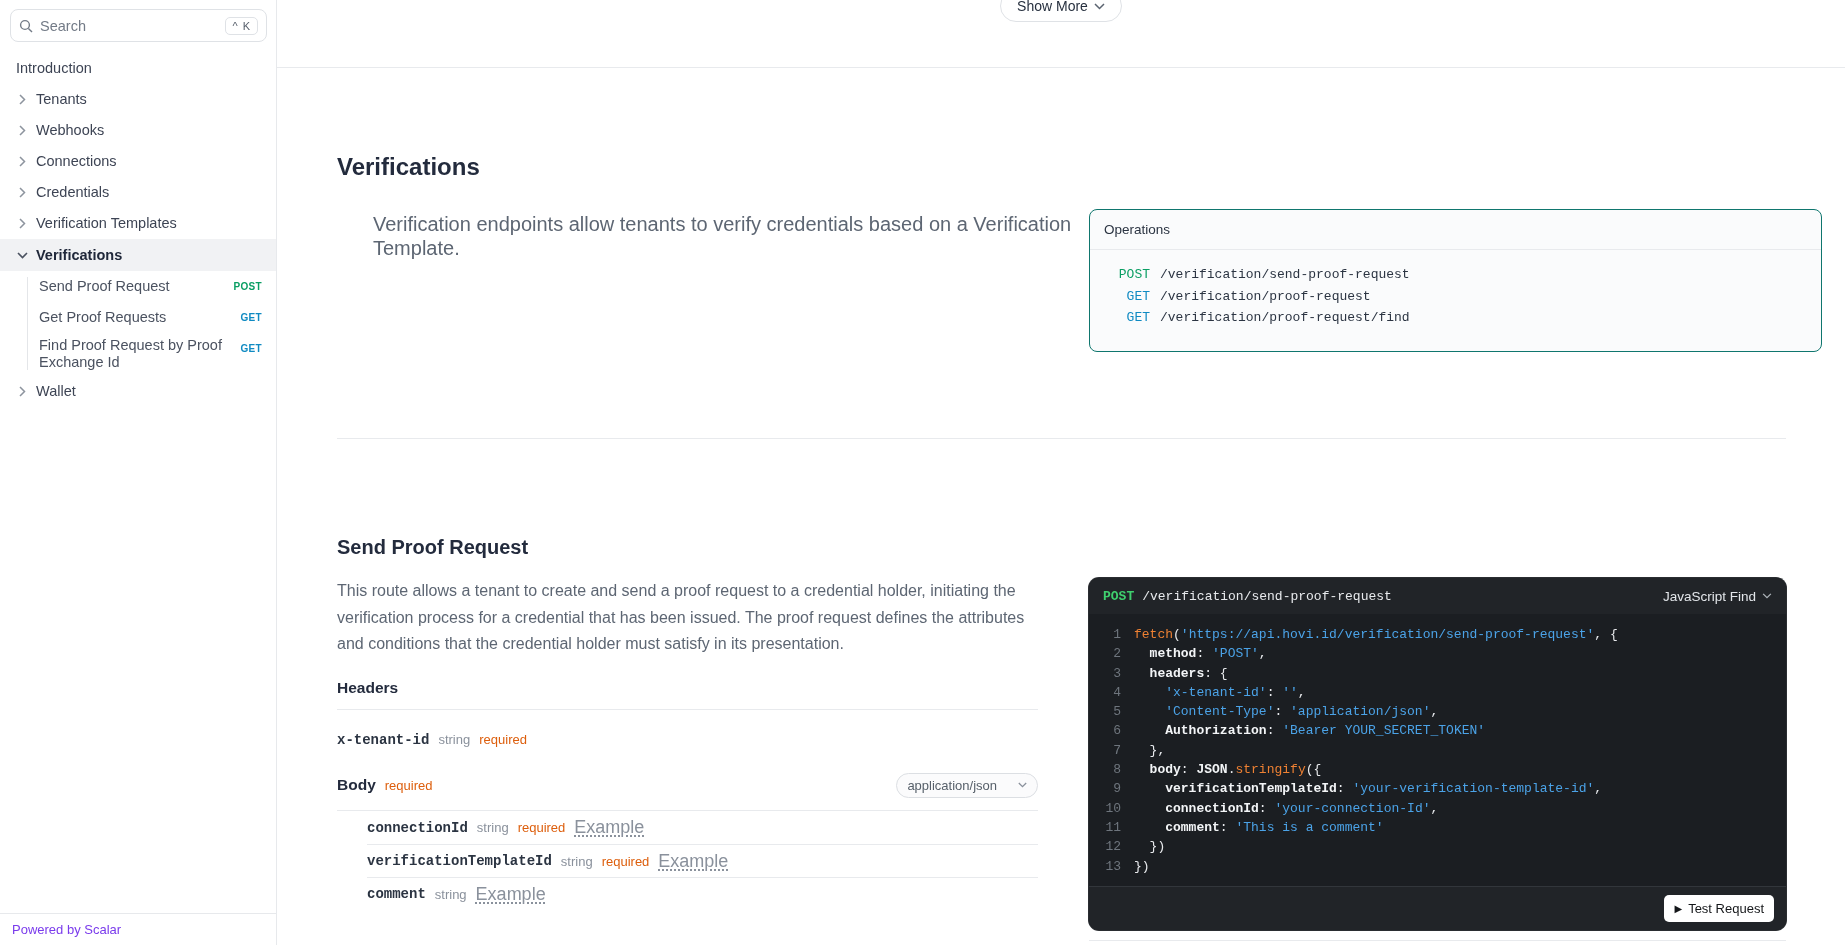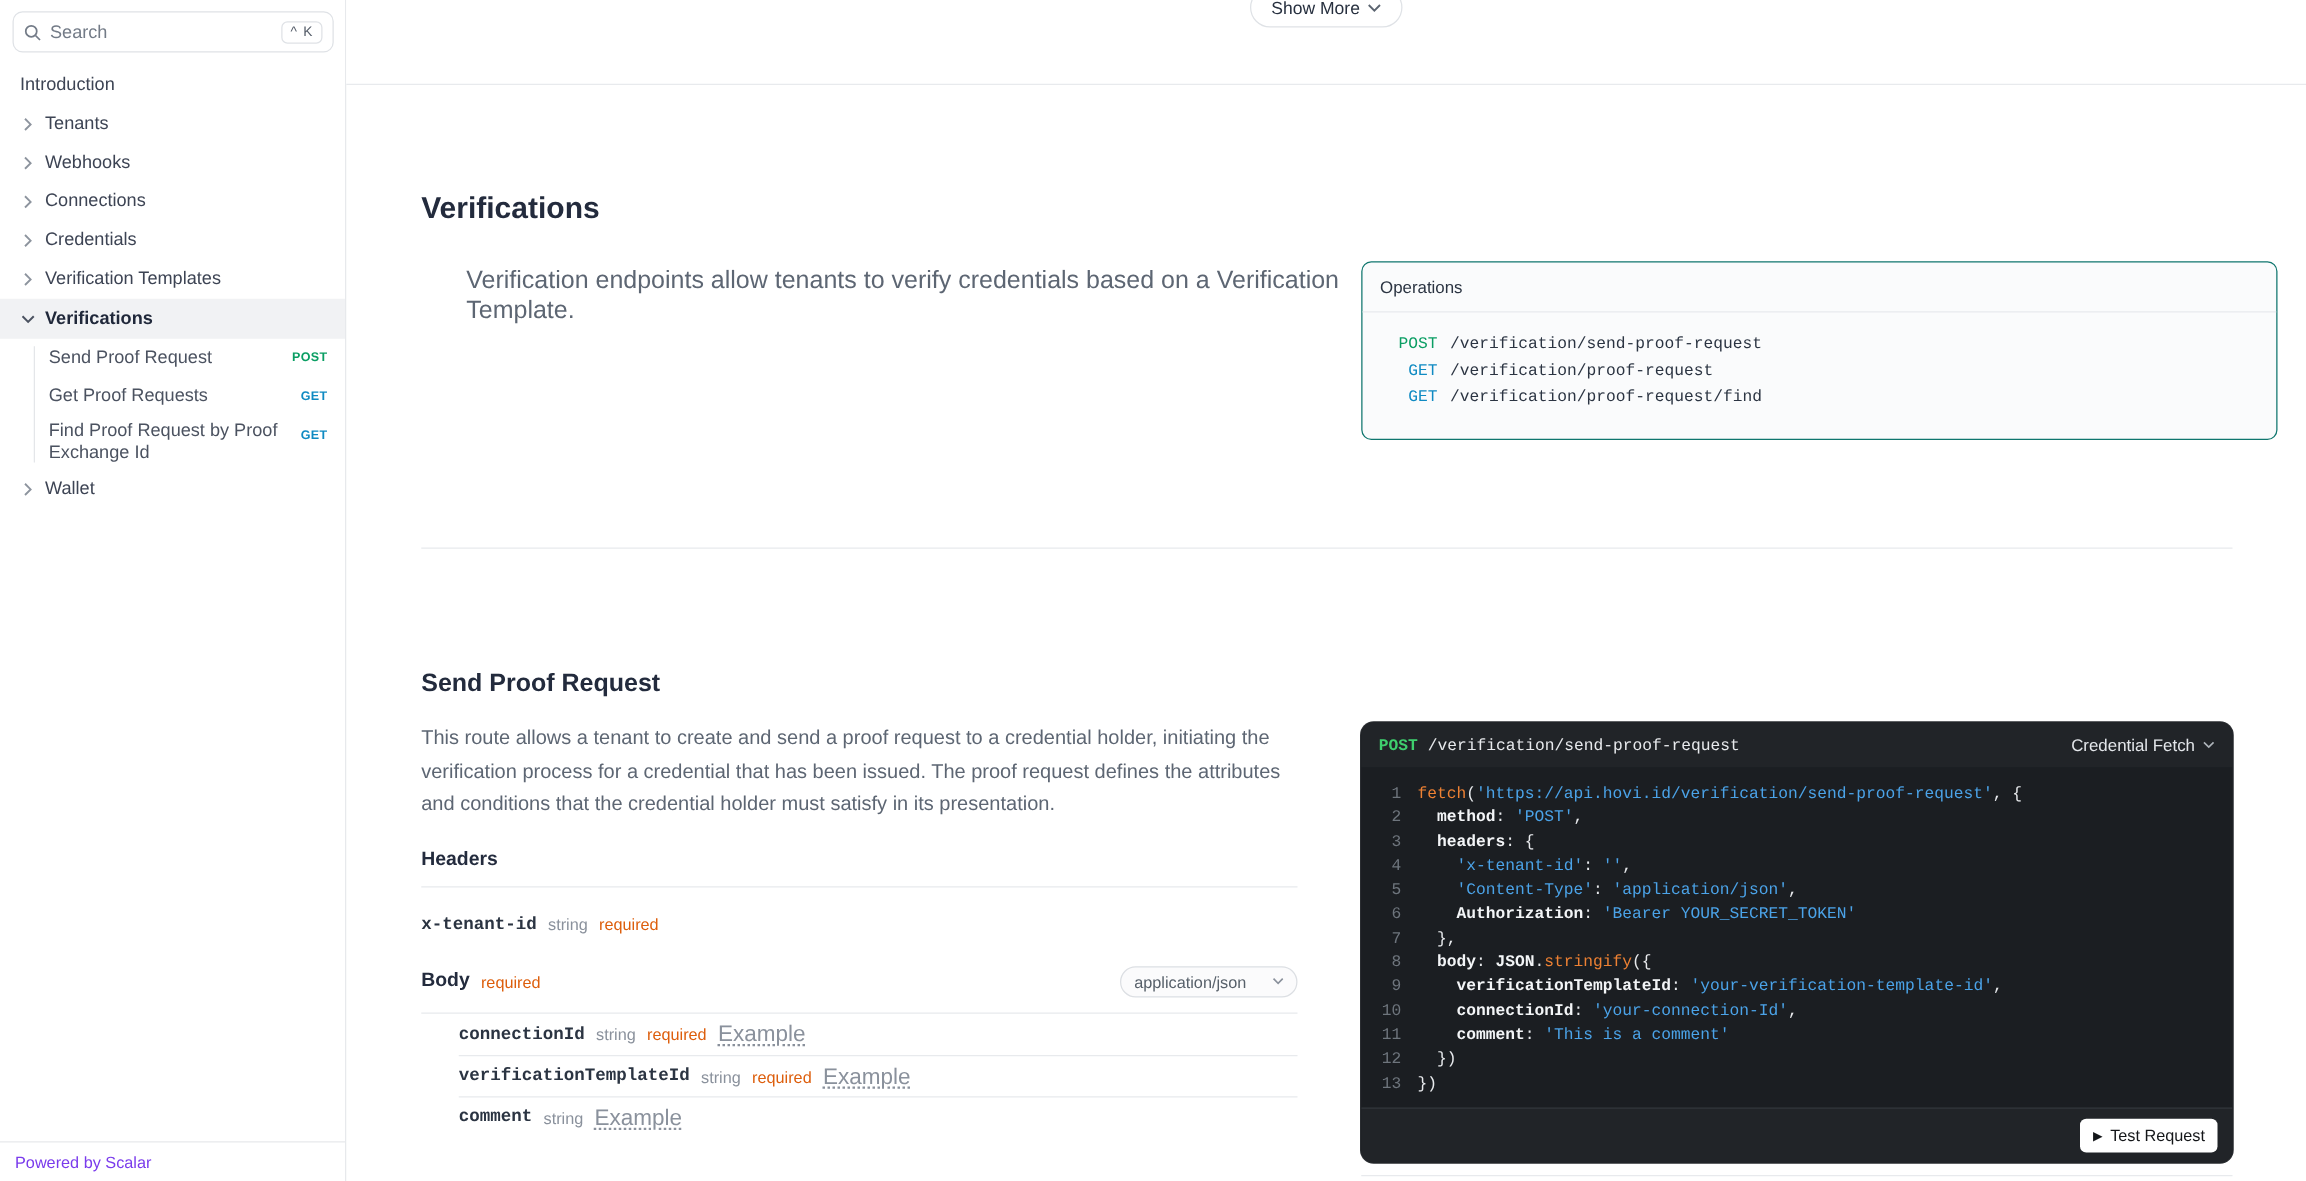--- a/index.html
+++ b/index.html
@@ -278,21 +278,21 @@
         <span class="ptype">string</span>
         <span class="pexample">Example</span>
       </div>
     </div>
 
   <div id="code-panel">
     <div id="code-header">
       <span class="cm">POST</span>
       <span class="cp">/verification/send-proof-request</span>
       <span id="lang-select">
-        <span>Credential Fetch</span>
+        <span>JavaScript Find</span>
         <svg class="chev-svg" width="10" height="6" viewBox="0 0 11 7" fill="none" stroke="#aeb4ba" stroke-width="1.5">
             <polyline points="1,1 5.5,5.5 10,1"></polyline>
           </svg>
       </span>
     </div>
     <div id="code-lines">
         <div class="cl"><span class="ln">1</span><span><span class="tk-fn">fetch</span><span class="tk-p">(</span><span class="tk-s">'https://api.hovi.id/verification/send-proof-request'</span><span class="tk-p">, {</span></span></div>
         <div class="cl"><span class="ln">2</span><span><span class="tk-p">  </span><span class="tk-k">method</span><span class="tk-p">: </span><span class="tk-s">'POST'</span><span class="tk-p">,</span></span></div>
         <div class="cl"><span class="ln">3</span><span><span class="tk-p">  </span><span class="tk-k">headers</span><span class="tk-p">: {</span></span></div>
         <div class="cl"><span class="ln">4</span><span><span class="tk-p">    </span><span class="tk-s">'x-tenant-id'</span><span class="tk-p">: </span><span class="tk-s">''</span><span class="tk-p">,</span></span></div>

